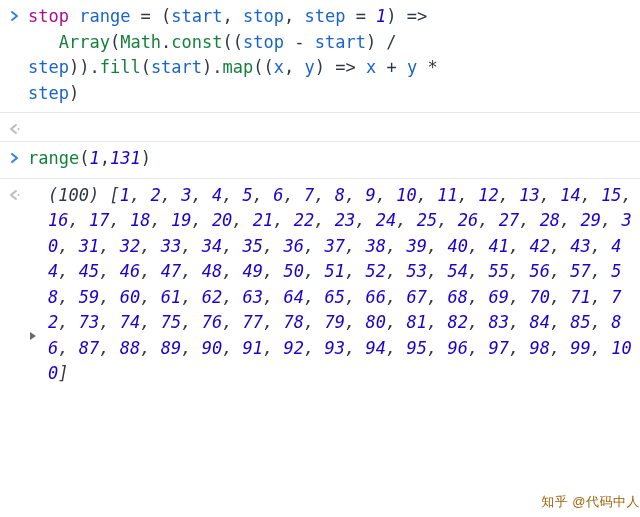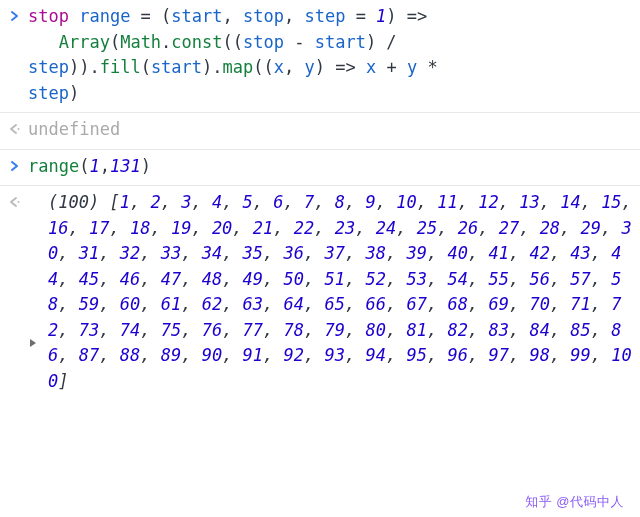--- a/index.html
+++ b/index.html
@@ -56,24 +56,24 @@
     user-select: none;
   }
   .expand-tri svg { display: block; }
   .array-body {
     flex: 1;
     padding-left: 2px;
   }
   .watermark {
     position: absolute;
     bottom: 6px;
-    right: 16px;
+    right: 0;
     font-family: sans-serif;
     font-size: 13px;
-    color: #8b5cf6;
+    color: #a16207;
     letter-spacing: 0.5px;
   }
   .prompt-in path { stroke: #367cf1; }
   .prompt-out path { stroke: #bbbbbb; }
 </style>
 </head>
 <body>
 
 <div id="console">
     <div class="row">
@@ -87,21 +87,20 @@
 </span><span class="var">step</span><span class="op">)).</span><span class="fn">fill</span><span class="op">(</span><span class="var">start</span><span class="op">).</span><span class="fn">map</span><span class="op">((</span><span class="var">x</span><span class="op">, </span><span class="var">y</span><span class="op">) =&gt; </span><span class="var">x </span><span class="op">+ </span><span class="var">y </span><span class="op">* </span><span class="op">
 </span><span class="var">step</span><span class="op">)</span></div>
     </div>
     <div class="row">
       <div class="gutter">
         <svg width="12" height="12" class="prompt-out">
           <path d="M8 2 L3 6 L8 10" fill="none" stroke-width="2" stroke-linecap="round" stroke-linejoin="round"></path>
           <circle cx="10.5" cy="6" r="1" fill="#bbbbbb"></circle>
         </svg>
       </div>
-      <div class="content"><span class="undef">undefined</span></div>
     </div>
     <div class="row">
       <div class="gutter">
         <svg width="11" height="12" class="prompt-in">
           <path d="M3 2 L8 6 L3 10" fill="none" stroke-width="2" stroke-linecap="round" stroke-linejoin="round"></path>
         </svg>
       </div>
       <div class="content"><span class="fn">range</span><span class="op">(</span><span class="num">1</span><span class="op">,</span><span class="num">131</span><span class="op">)</span></div>
     </div>
     <div class="row noborder">

